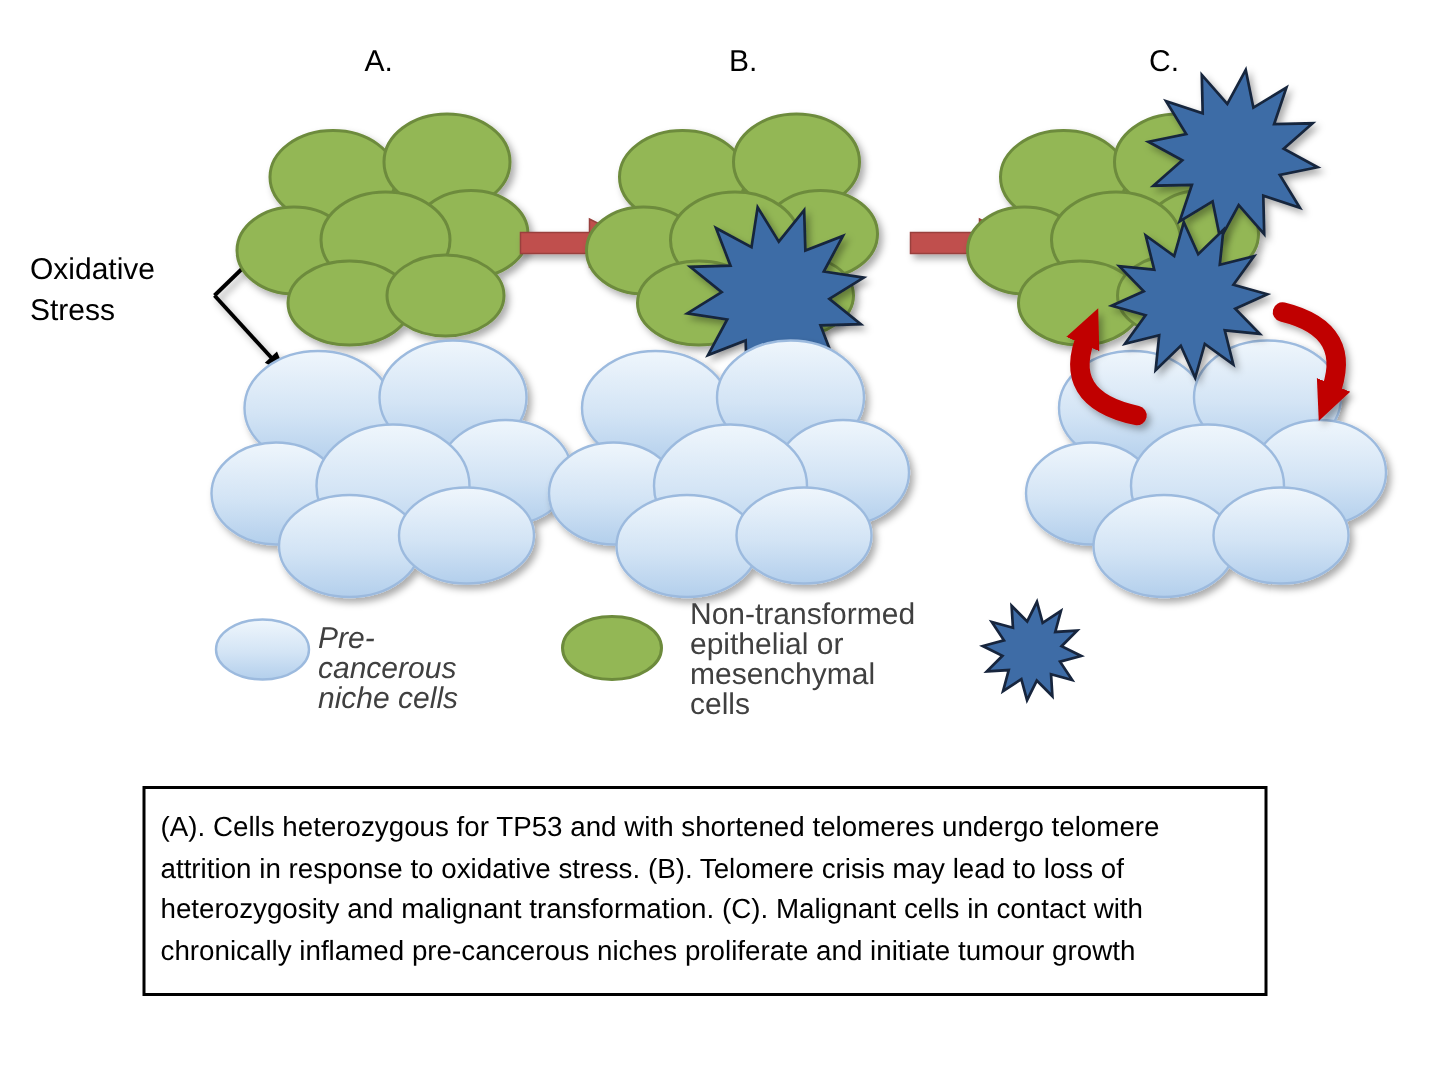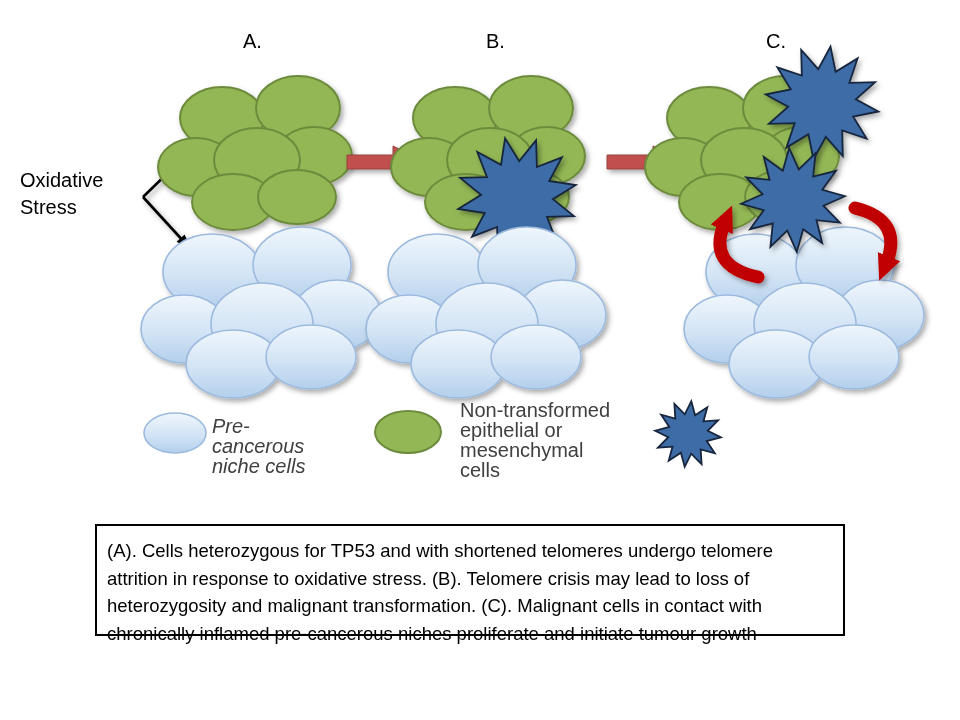--- a/index.html
+++ b/index.html
@@ -9,21 +9,21 @@
   }
   .stage svg{position:absolute;left:0;top:0;}
   .txt{position:absolute;}
   .panel-label{font-size:20px;color:#000;}
   .stress-label{left:20px;top:167px;width:112px;text-align:left;font-size:20px;line-height:27px;}
   .legend-label{font-size:20px;line-height:20px;color:#404040;}
   .legend-niche{left:212px;top:416px;width:122px;font-style:italic;}
   .legend-epi{left:460px;top:400px;width:152px;}
   .legend-trans{left:744px;top:425px;width:170px;}
   .caption-box{
-    position:absolute;left:95px;top:524px;width:750px;height:112px;
+    position:absolute;left:95px;top:524px;width:750px;height:140px;
     border:2px solid #000;box-sizing:border-box;background:#fff;
   }
   .caption-text{
     position:absolute;left:10px;top:11px;width:728px;
     font-size:18.5px;line-height:27.5px;color:#000;
   }
   
   .cg{fill:var(--green-fill);stroke:var(--green-stroke);stroke-width:2;}
   .cb{fill:url(#blueGrad);stroke:var(--blue-stroke);stroke-width:1.6;}
   .star{fill:var(--star-fill);stroke:var(--star-stroke);stroke-width:1.8;}

